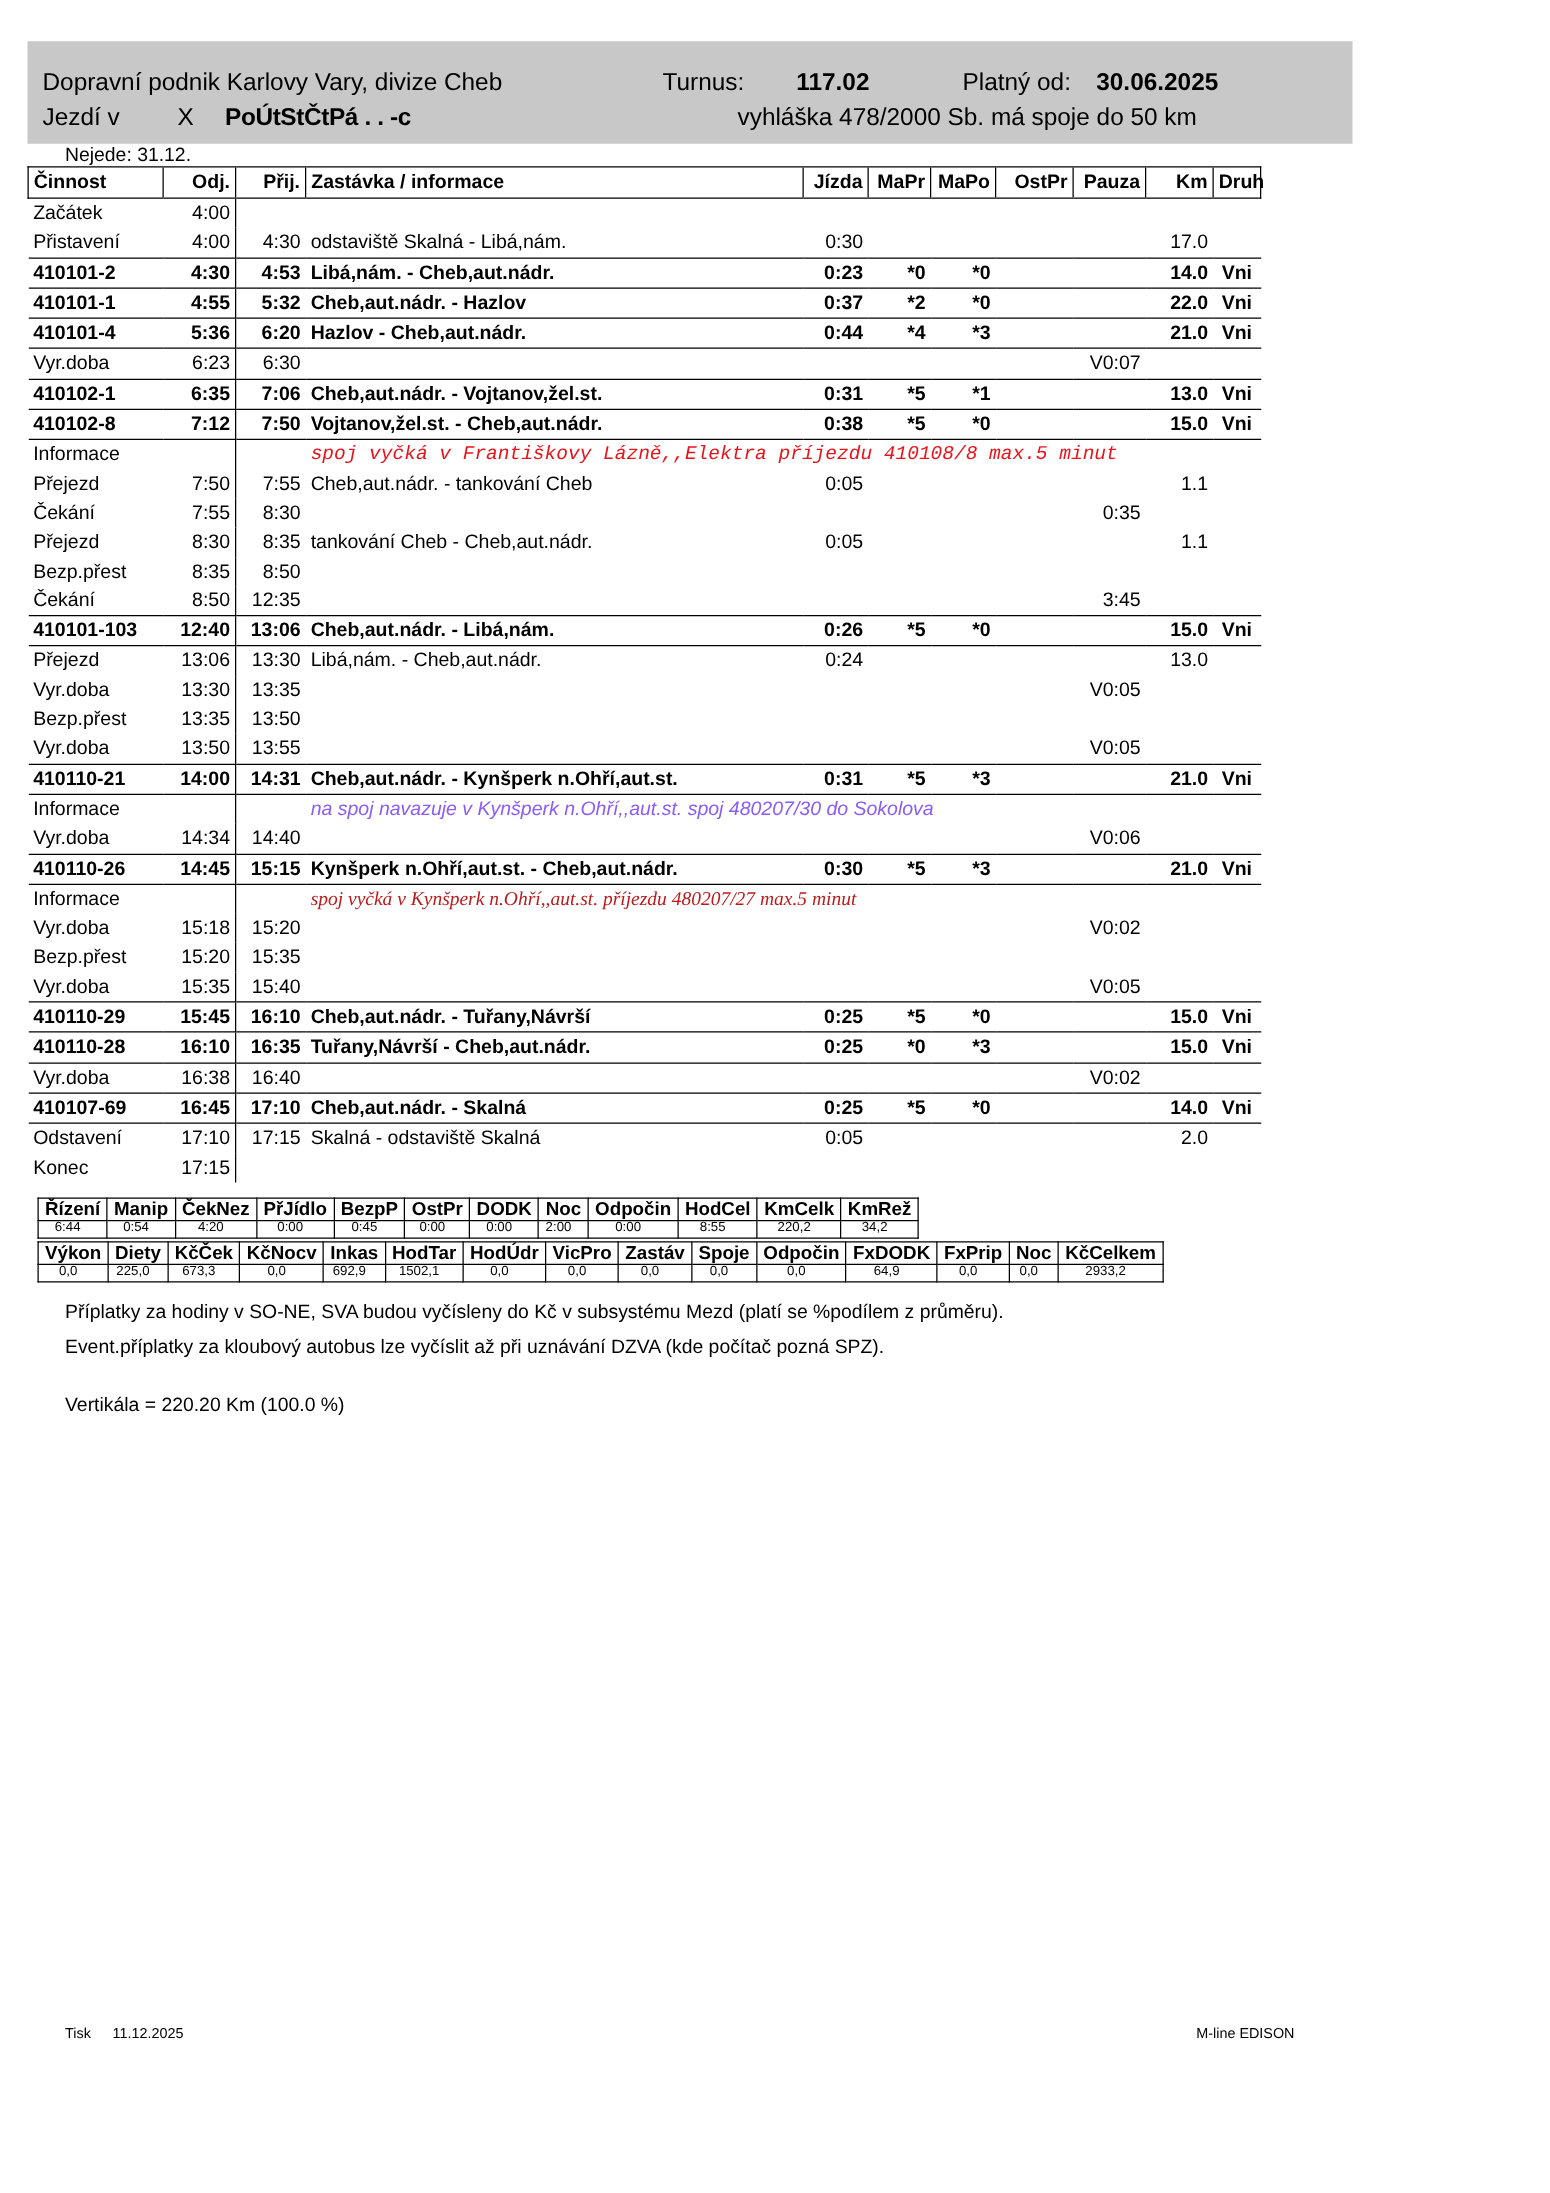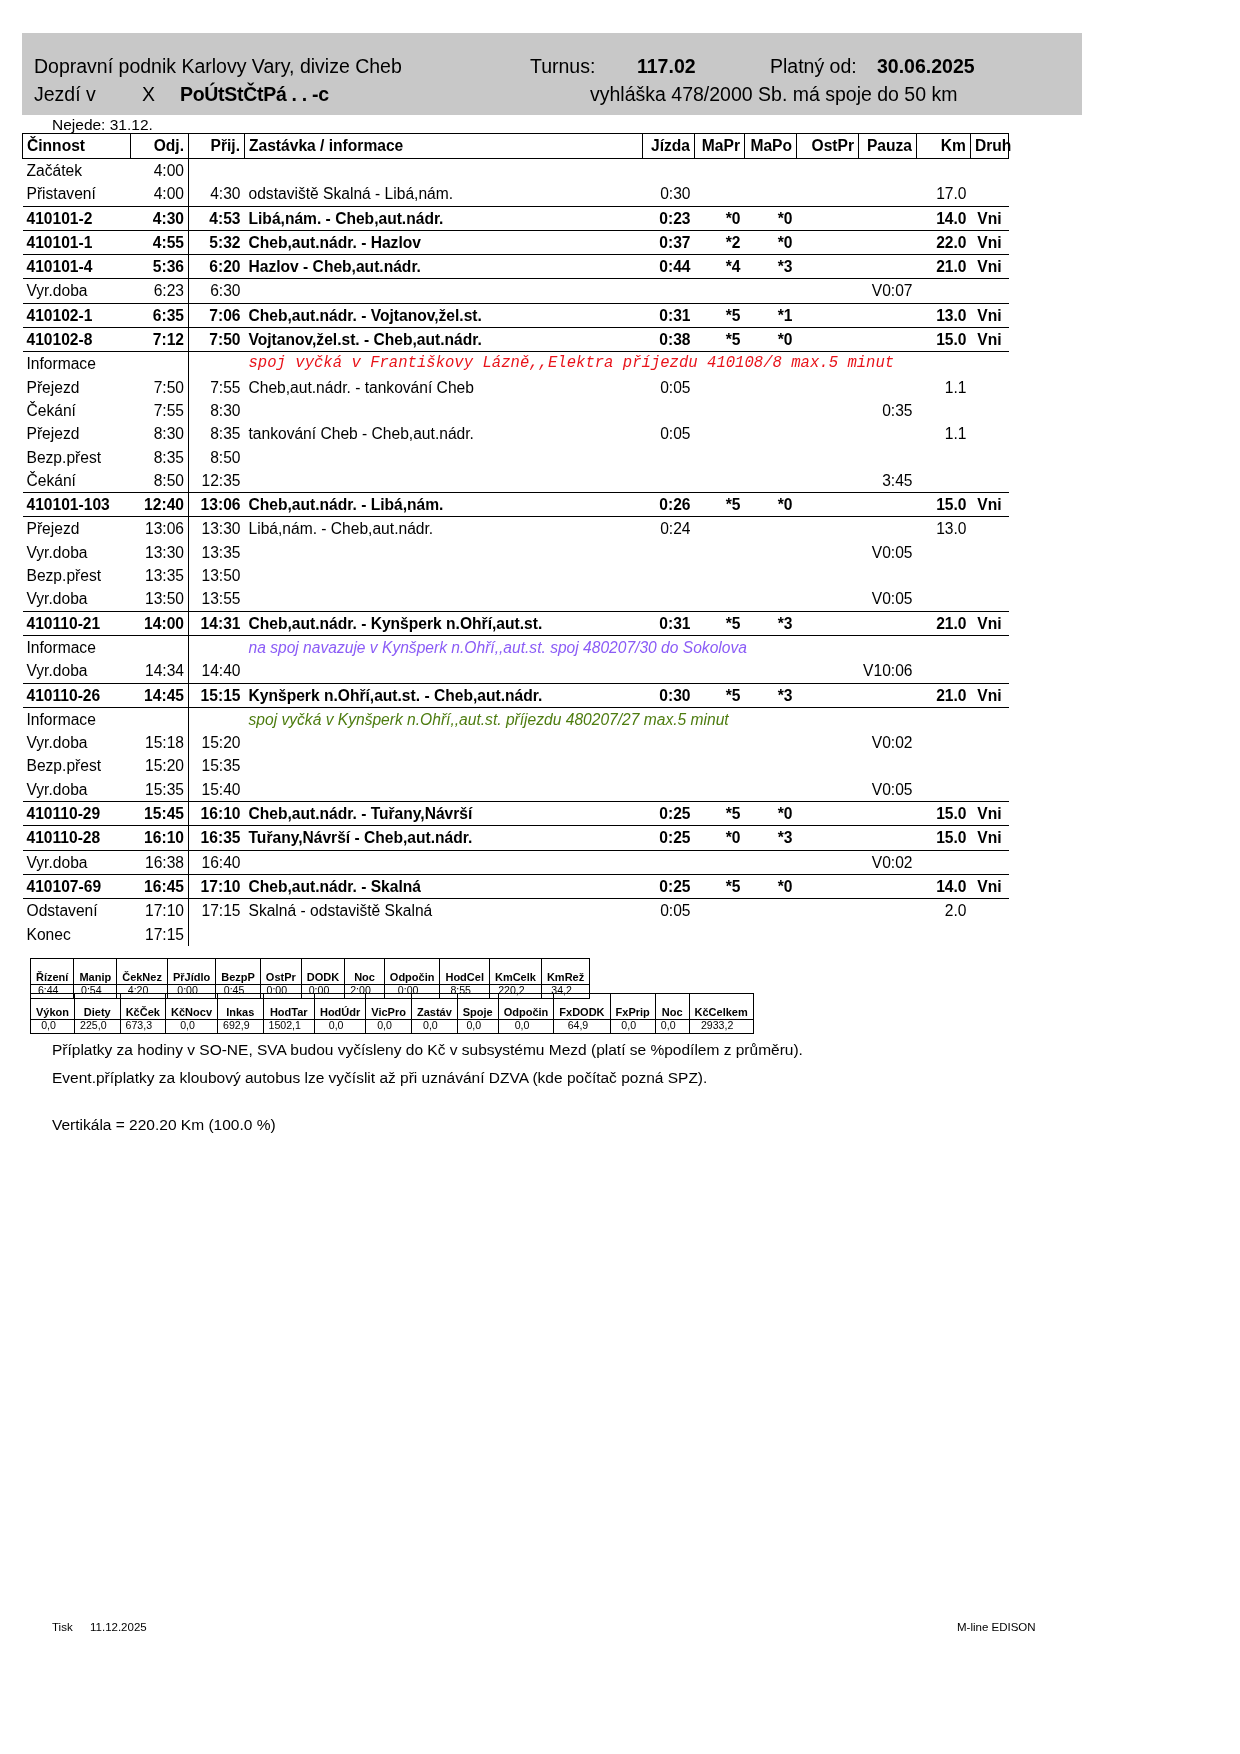--- a/index.html
+++ b/index.html
@@ -179,23 +179,23 @@
     border-collapse: collapse;
     font-family: "Liberation Sans", sans-serif;
   }
   .sum-table th, .sum-table td {
     border: 0.9px solid #000;
     text-align: center;
     white-space: nowrap;
     line-height: 1.05;
   }
   .sum-table th {
-    font-size: 11px;
+    font-size: 15px;
     font-weight: bold;
-    padding: 12px 5px 0 5px;
+    padding: 1px 5px 0 5px;
     height: 13px;
   }
   .sum-table td {
     font-size: 10.6px;
     font-weight: normal;
     padding: 0 13px 1px 5px;
     height: 12px;
   }
   #summary-1 { left: 30px; top: 958px; }
   #summary-2 { left: 30px; top: 993px; }
@@ -549,42 +549,42 @@
         </tr>
         <tr class="row-plain">
           <td class="c-cinnost">Vyr.doba</td>
           <td class="c-odj">14:34</td>
           <td class="c-prij">14:40</td>
           <td class="c-zast"></td>
           <td class="c-jizda"></td>
           <td class="c-mapr"></td>
           <td class="c-mapo"></td>
           <td class="c-ostpr"></td>
-          <td class="c-pauza">V10:06</td>
+          <td class="c-pauza">V0:06</td>
           <td class="c-km"></td>
           <td class="c-druh"></td>
         </tr>
         <tr class="row-service">
           <td class="c-cinnost">410110-26</td>
           <td class="c-odj">14:45</td>
           <td class="c-prij">15:15</td>
           <td class="c-zast">Kynšperk n.Ohří,aut.st. - Cheb,aut.nádr.</td>
           <td class="c-jizda">0:30</td>
           <td class="c-mapr">*5</td>
           <td class="c-mapo">*3</td>
           <td class="c-ostpr"></td>
           <td class="c-pauza"></td>
           <td class="c-km">21.0</td>
           <td class="c-druh">Vni</td>
         </tr>
         <tr class="row-info">
           <td class="c-cinnost">Informace</td>
           <td class="c-odj"></td>
           <td class="c-prij"></td>
-          <td class="c-zast" style="color: #4d7c0f;">spoj vyčká v Kynšperk n.Ohří,,aut.st. příjezdu  480207/27 max.5 minut</td>
+          <td class="c-zast" style="color: #b91c1c; font-family: Liberation Serif, serif;">spoj vyčká v Kynšperk n.Ohří,,aut.st. příjezdu  480207/27 max.5 minut</td>
           <td class="c-jizda"></td>
           <td class="c-mapr"></td>
           <td class="c-mapo"></td>
           <td class="c-ostpr"></td>
           <td class="c-pauza"></td>
           <td class="c-km"></td>
           <td class="c-druh"></td>
         </tr>
         <tr class="row-plain">
           <td class="c-cinnost">Vyr.doba</td>

